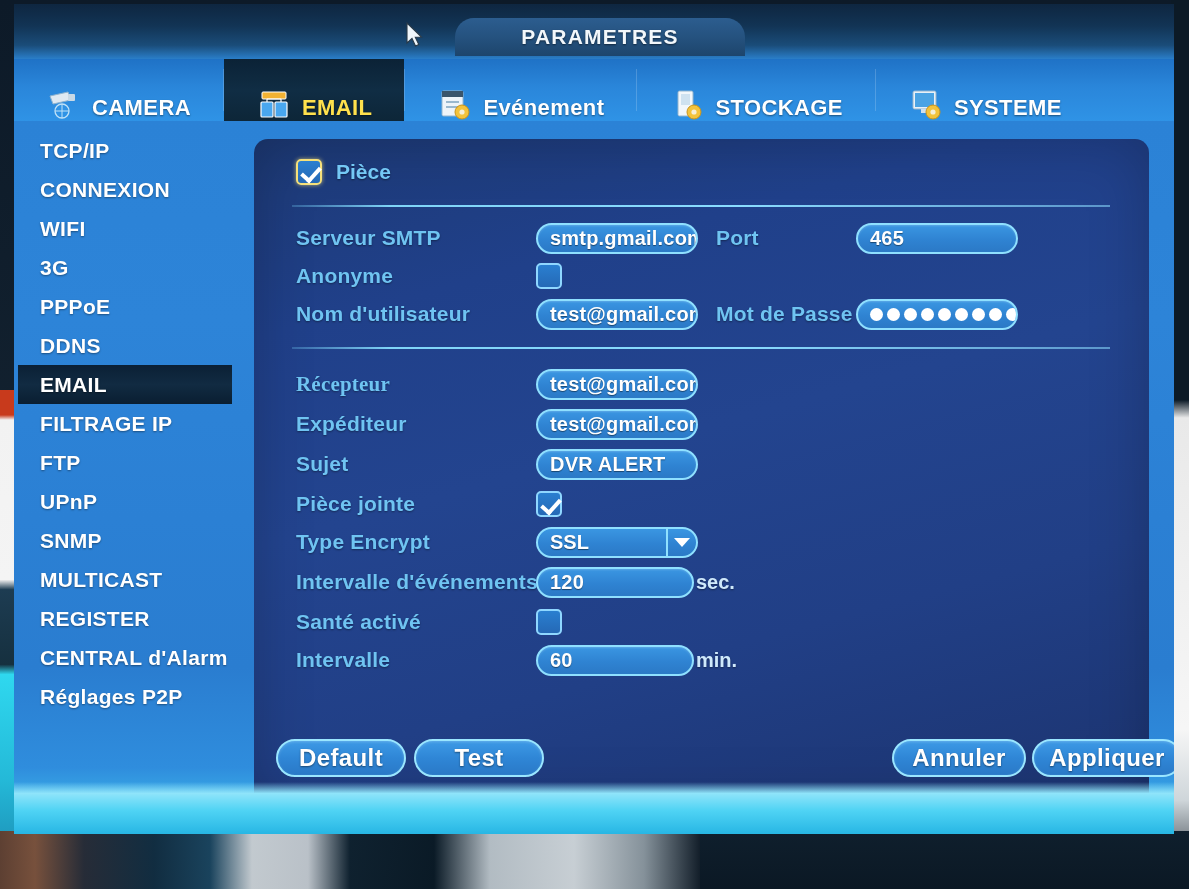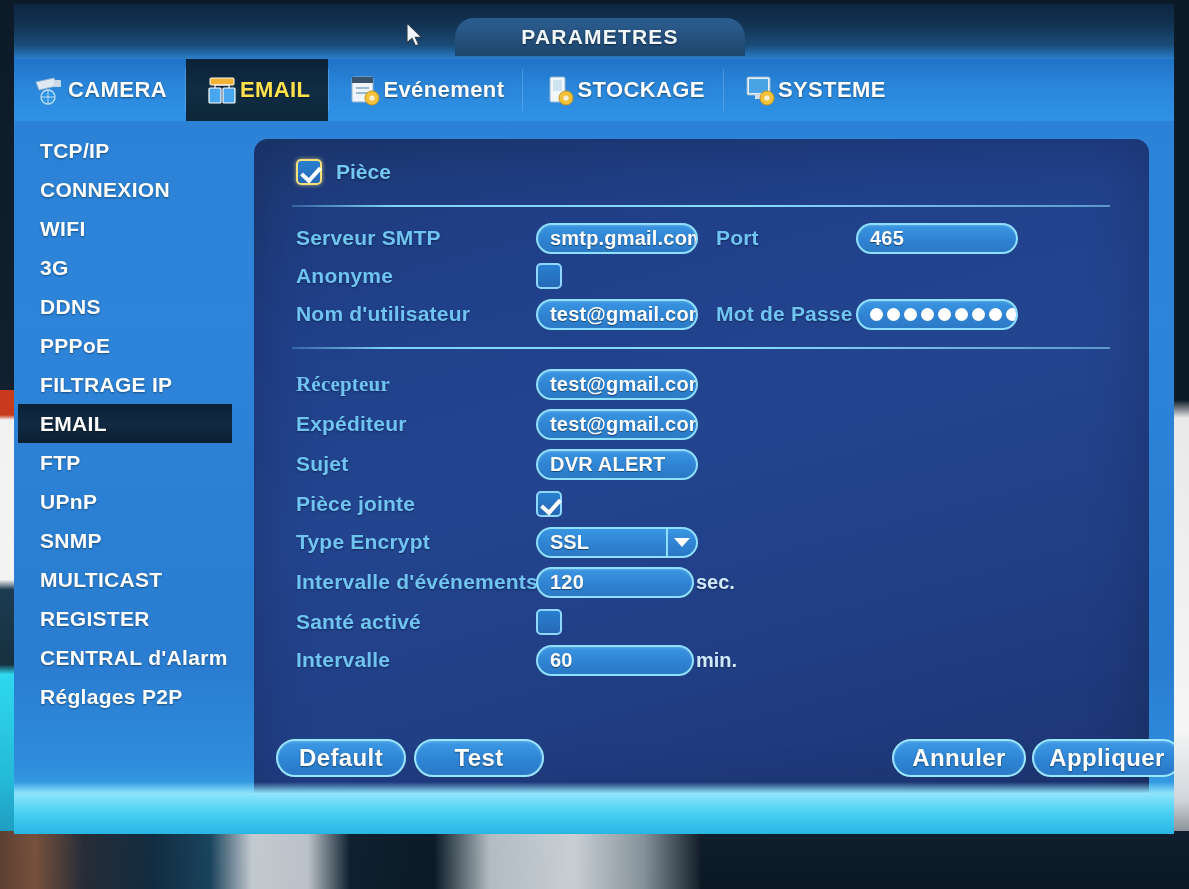--- a/index.html
+++ b/index.html
@@ -106,22 +106,23 @@
   
   .tabbar {
     position: absolute;
     left: 0; top: 55px; width: 1160px; height: 62px;
     background: linear-gradient(180deg, #1f72c6 0%, #2a86da 45%, #2f93e6 100%);
     display: flex;
     align-items: stretch;
   }
   .tab {
     display: flex;
-    align-items: center;
-    padding: 0 18px;
+    align-items: flex-end;
+    gap: 10px;
+    padding: 0 32px;
     position: relative;
     cursor: pointer;
   }
   .tab .tab-label {
     color: #ffffff;
     font-size: 22px;
     font-weight: bold;
     letter-spacing: .4px;
     text-shadow: 0 1px 2px rgba(0,0,0,.45);
     white-space: nowrap;
@@ -408,30 +409,30 @@
     <div class="side-item">
       <span>CONNEXION</span>
       </div>
     <div class="side-item">
       <span>WIFI</span>
       </div>
     <div class="side-item">
       <span>3G</span>
       </div>
     <div class="side-item">
+      <span>PPPoE</span>
+      </div>
+    <div class="side-item">
       <span>DDNS</span>
-      </div>
-    <div class="side-item">
-      <span>PPPoE</span>
-      </div>
-    <div class="side-item">
-      <span>FILTRAGE IP</span>
       </div>
     <div class="side-item selected">
       <span>EMAIL</span>
+      </div>
+    <div class="side-item">
+      <span>FILTRAGE IP</span>
       </div>
     <div class="side-item">
       <span>FTP</span>
       </div>
     <div class="side-item">
       <span>UPnP</span>
       </div>
     <div class="side-item">
       <span>SNMP</span>
       </div>

